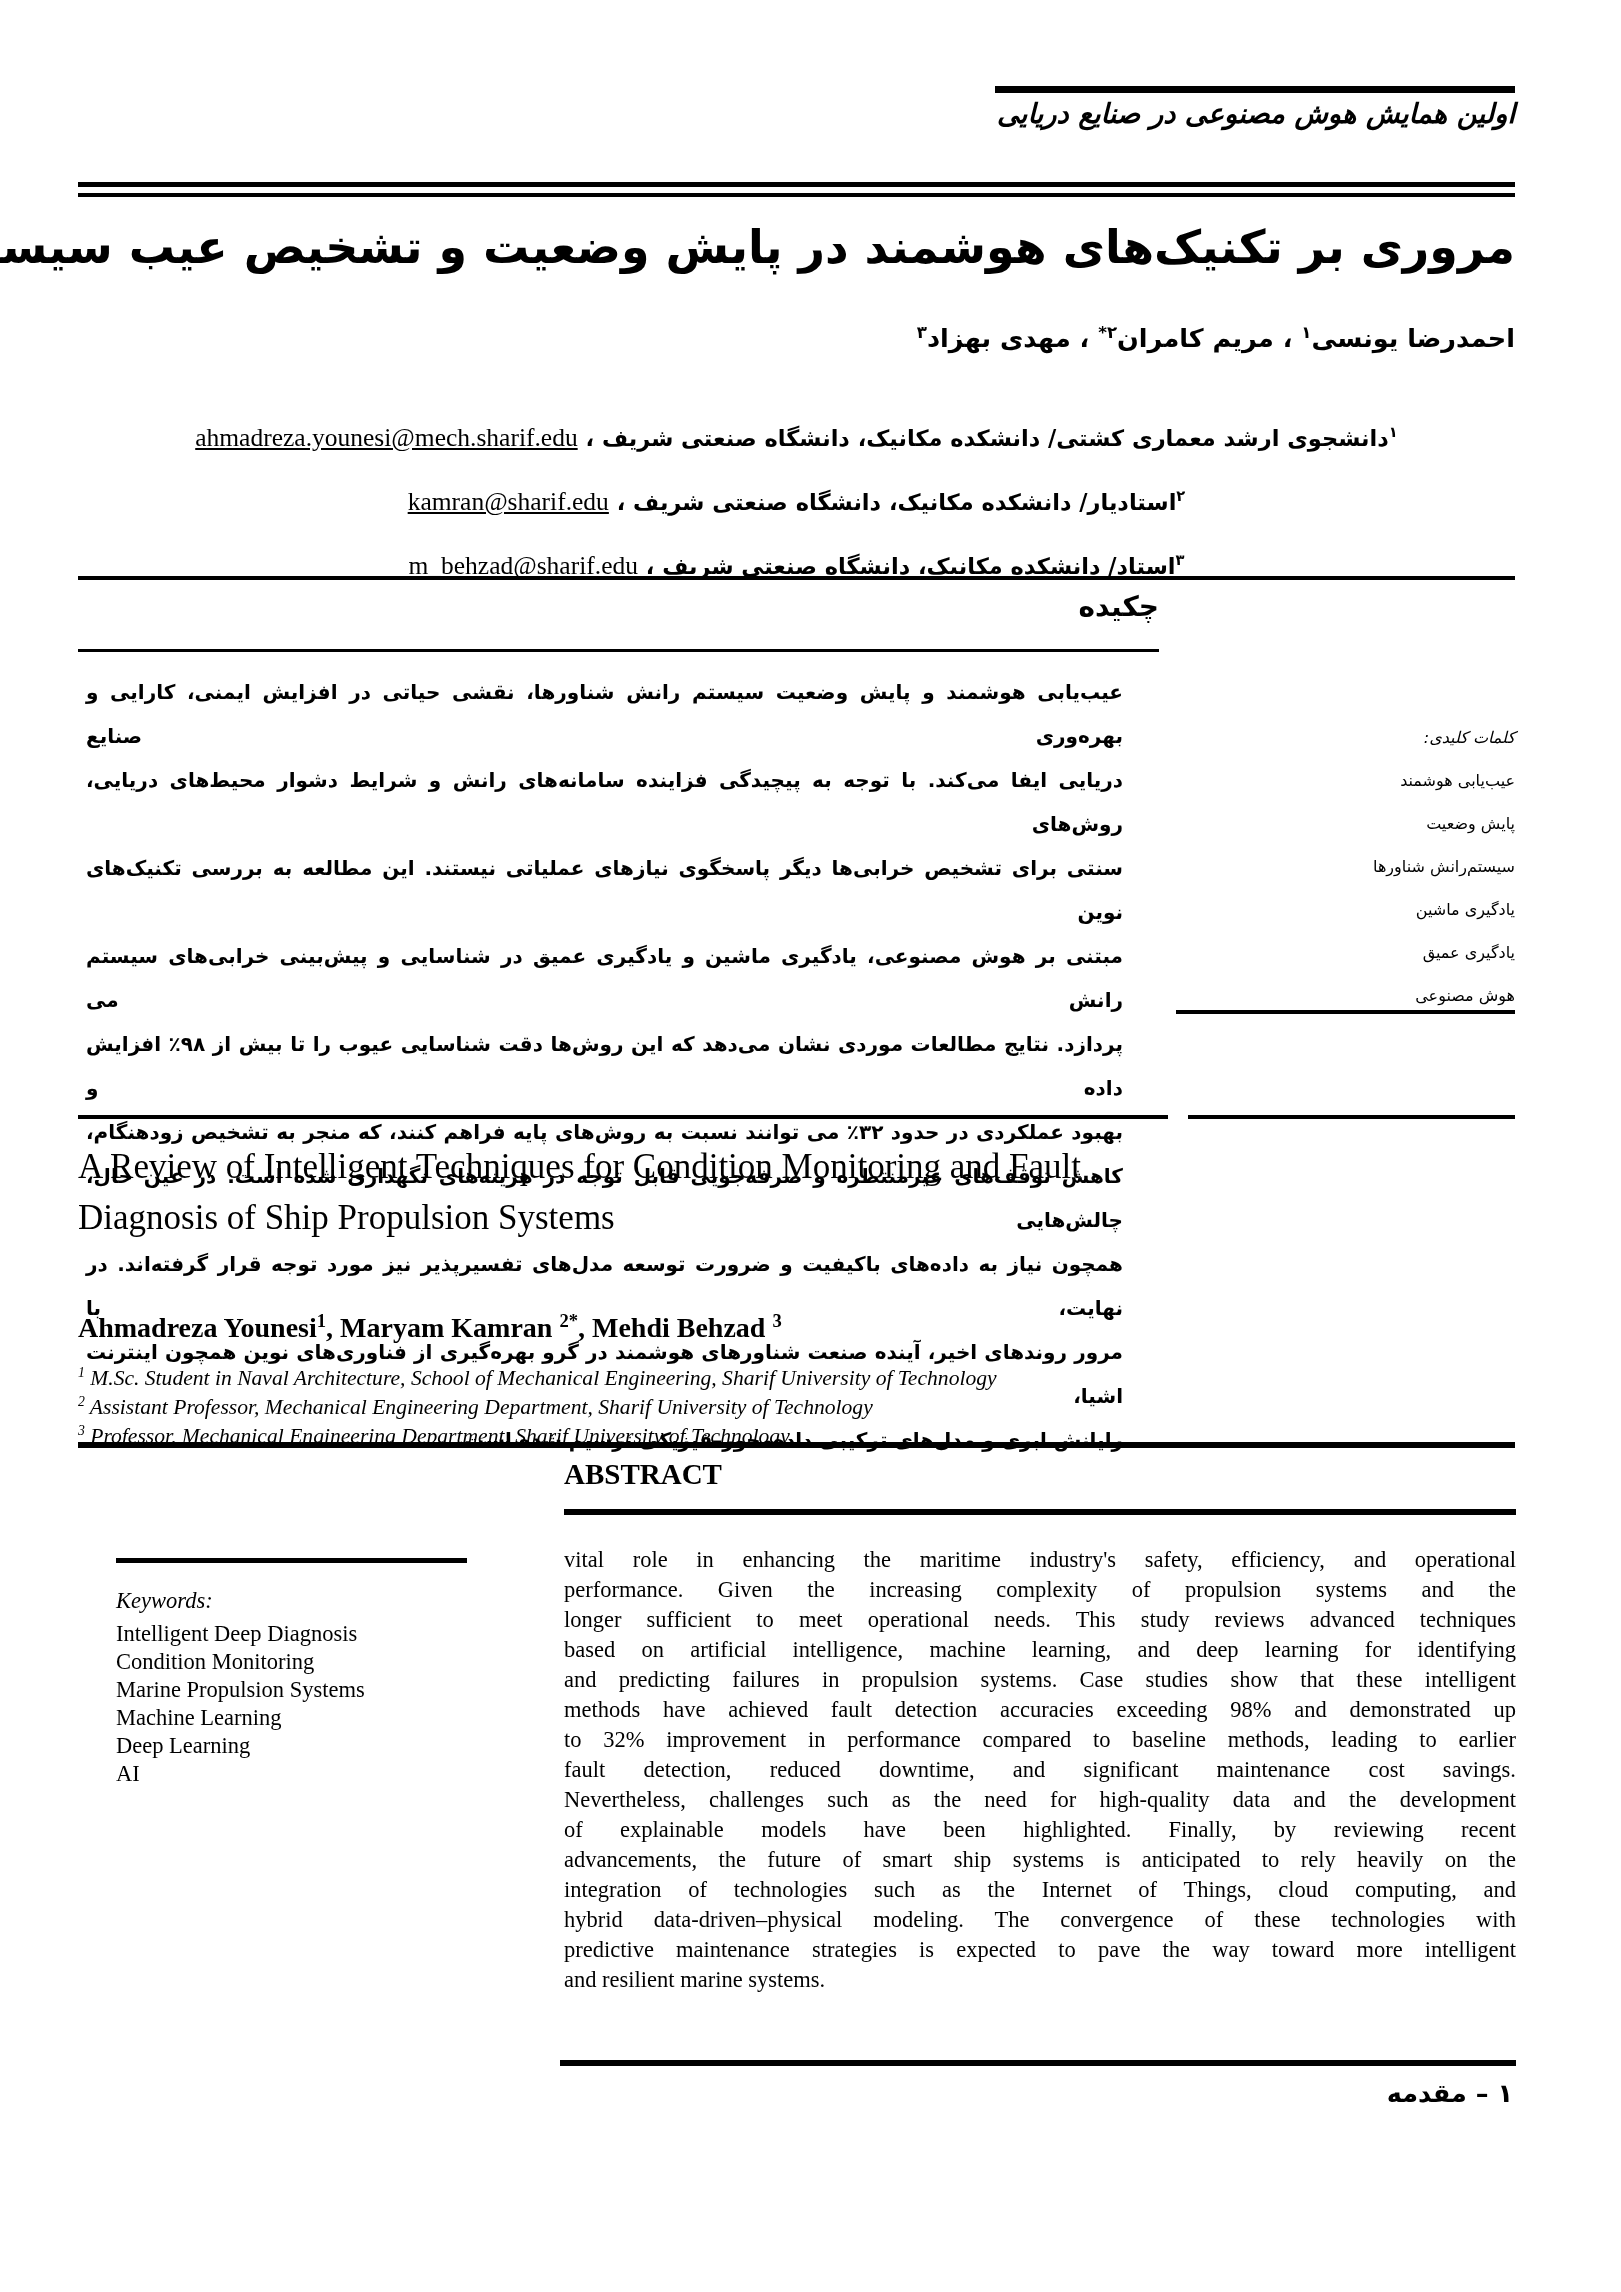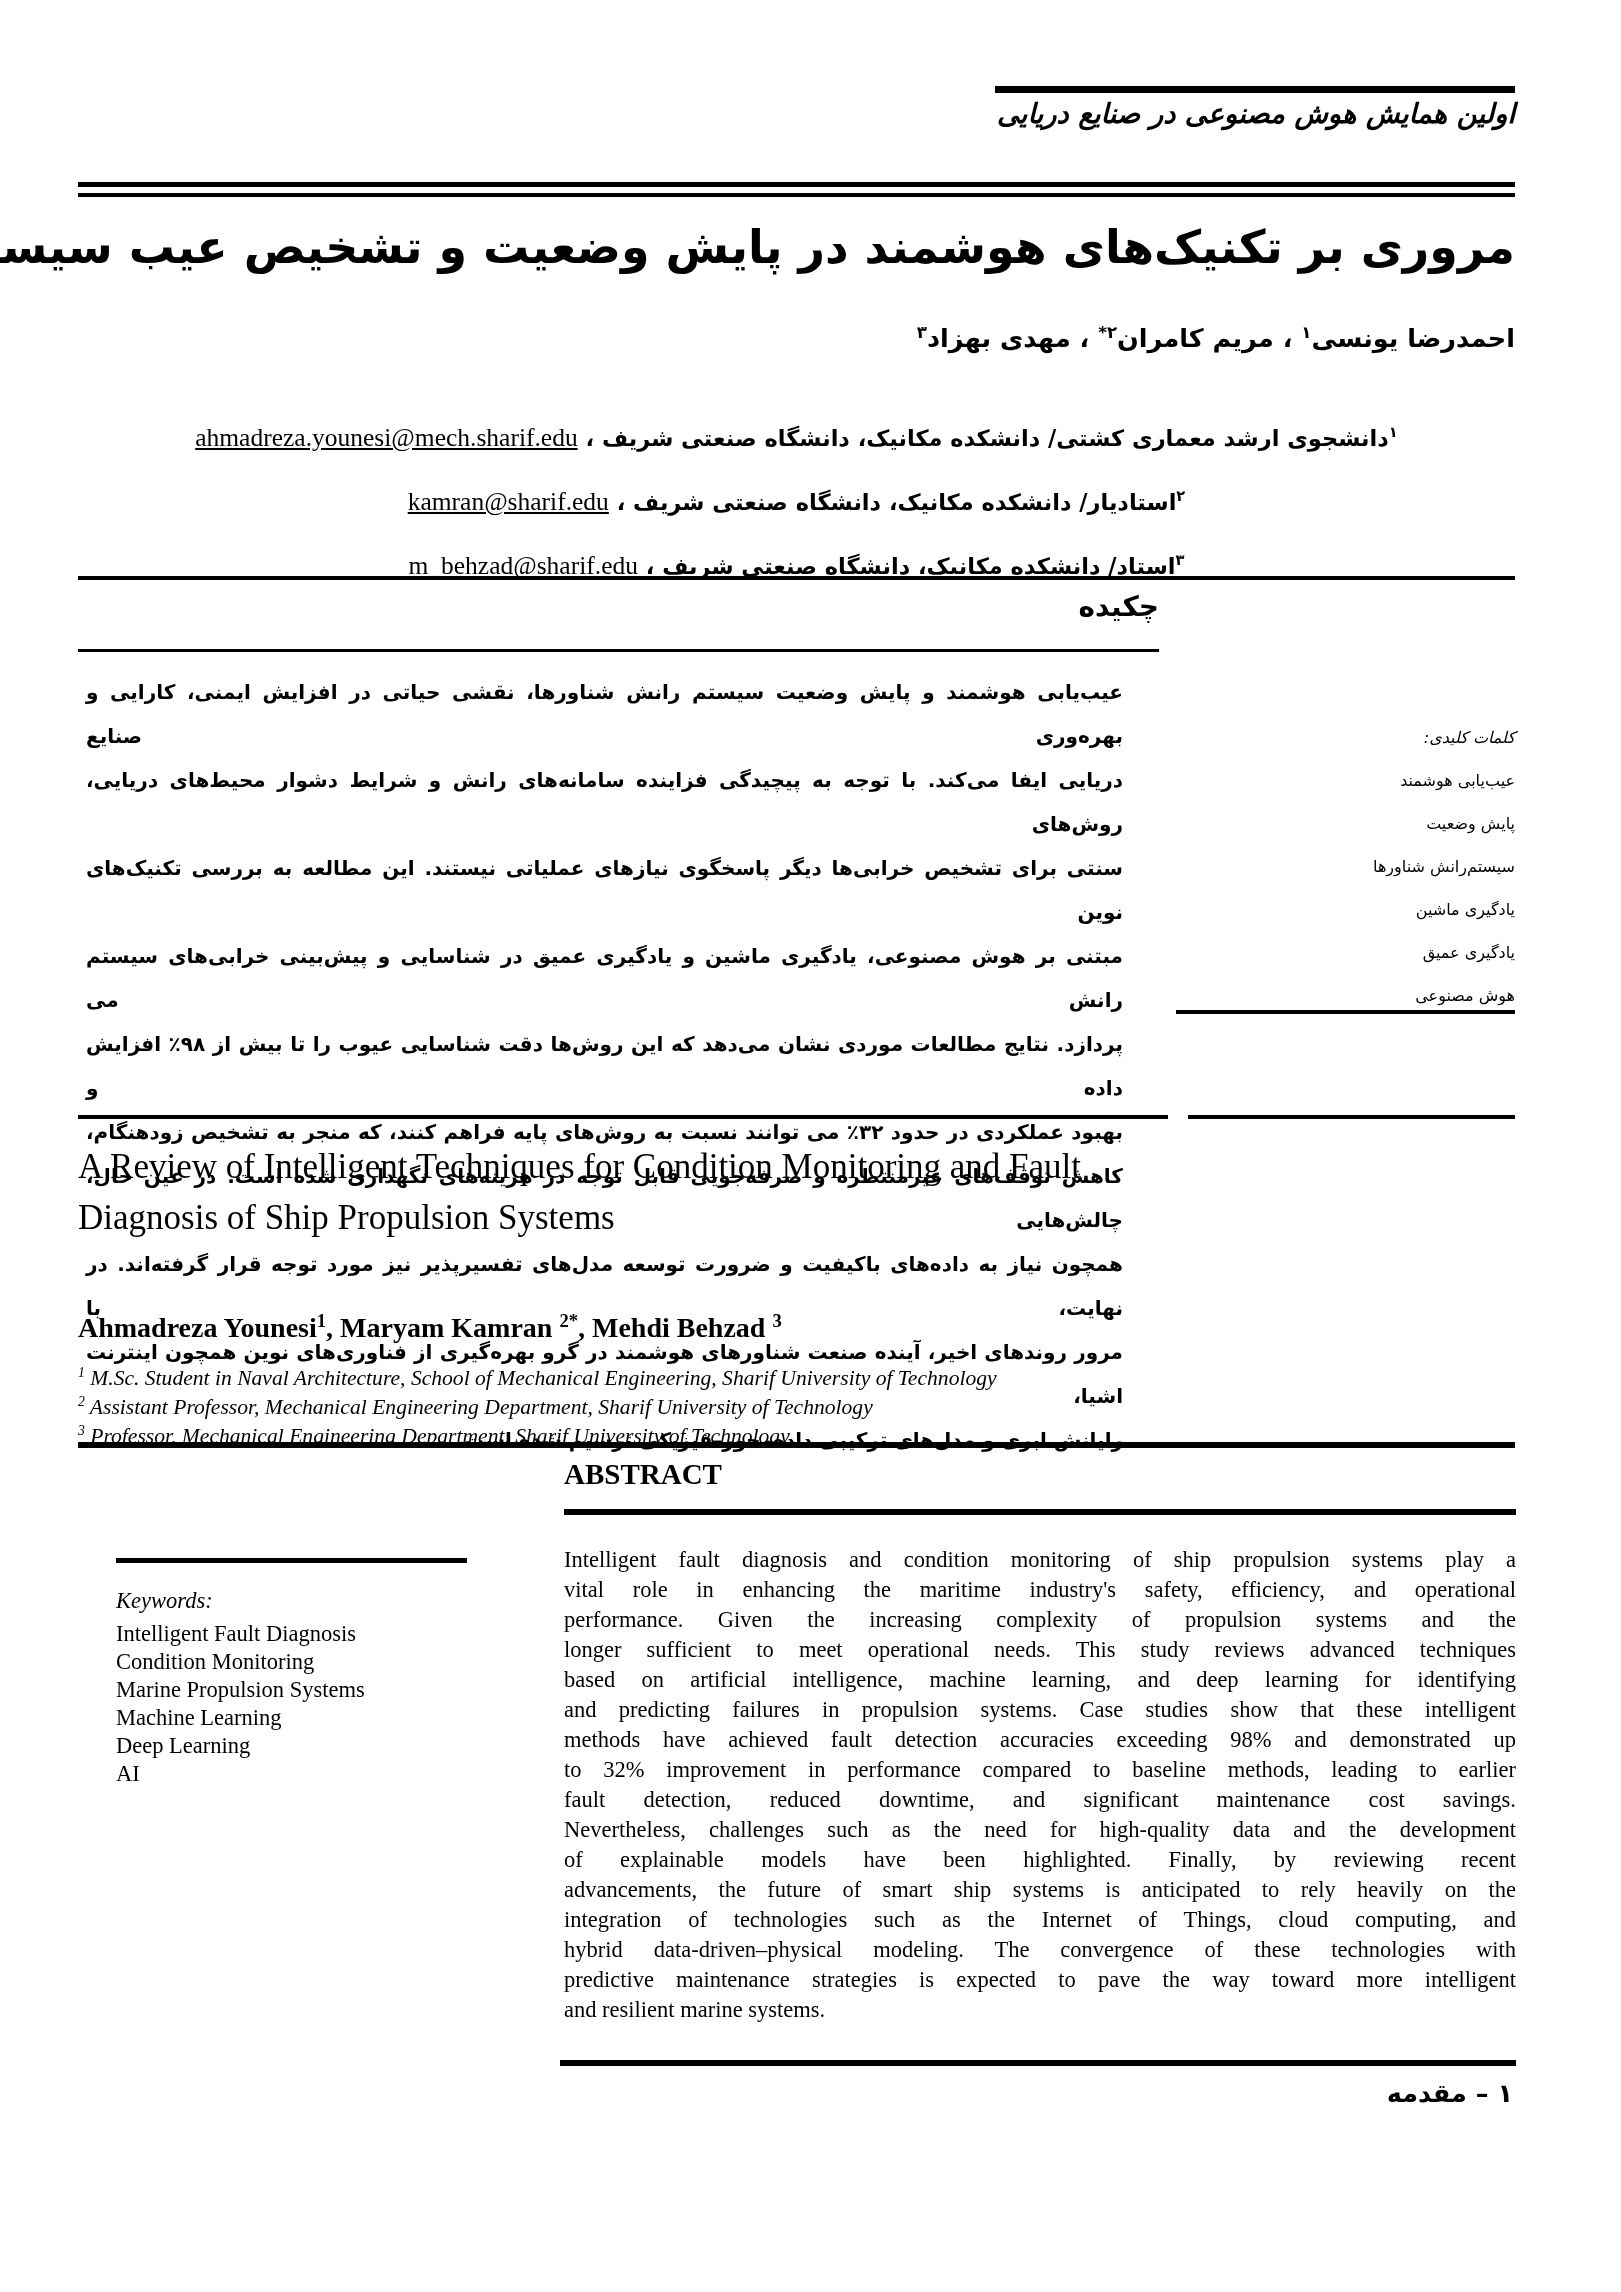--- a/index.html
+++ b/index.html
@@ -123,31 +123,30 @@
     </div>
 
   <div class="rule" style="left:78px;top:1442px;width:1437px;height:5.9px;"></div>
   <h2 id="en-abs-head" class="serif">ABSTRACT</h2>
   <div class="rule" style="left:564px;top:1509px;width:952px;height:5.9px;"></div>
 
   <div class="rule" style="left:116px;top:1558px;width:351px;height:4.9px;"></div>
   <div id="en-kw-label" class="serif">Keywords:</div>
   <div id="en-kws" class="serif">
 
-  <div>Intelligent Fault Diagnosis</div>
+  <div>Intelligent Deep Diagnosis</div>
       <div>Condition Monitoring</div>
       <div>Marine Propulsion Systems</div>
       <div>Machine Learning</div>
       <div>Deep Learning</div>
       <div>AI</div>
     </div>
 
   <div id="en-abstract" class="serif lastline-start">
 
-  <div class="jline">Intelligent fault diagnosis and condition monitoring of ship propulsion systems play a</div>
       <div class="jline">vital role in enhancing the maritime industry's safety, efficiency, and operational</div>
       <div class="jline">performance. Given the increasing complexity of propulsion systems and the</div>
       <div class="jline">longer sufficient to meet operational needs. This study reviews advanced techniques</div>
       <div class="jline">based on artificial intelligence, machine learning, and deep learning for identifying</div>
       <div class="jline">and predicting failures in propulsion systems. Case studies show that these intelligent</div>
       <div class="jline">methods have achieved fault detection accuracies exceeding 98% and demonstrated up</div>
       <div class="jline">to 32% improvement in performance compared to baseline methods, leading to earlier</div>
       <div class="jline">fault detection, reduced downtime, and significant maintenance cost savings.</div>
       <div class="jline">Nevertheless, challenges such as the need for high-quality data and the development</div>
       <div class="jline">of explainable models have been highlighted. Finally, by reviewing recent</div>

